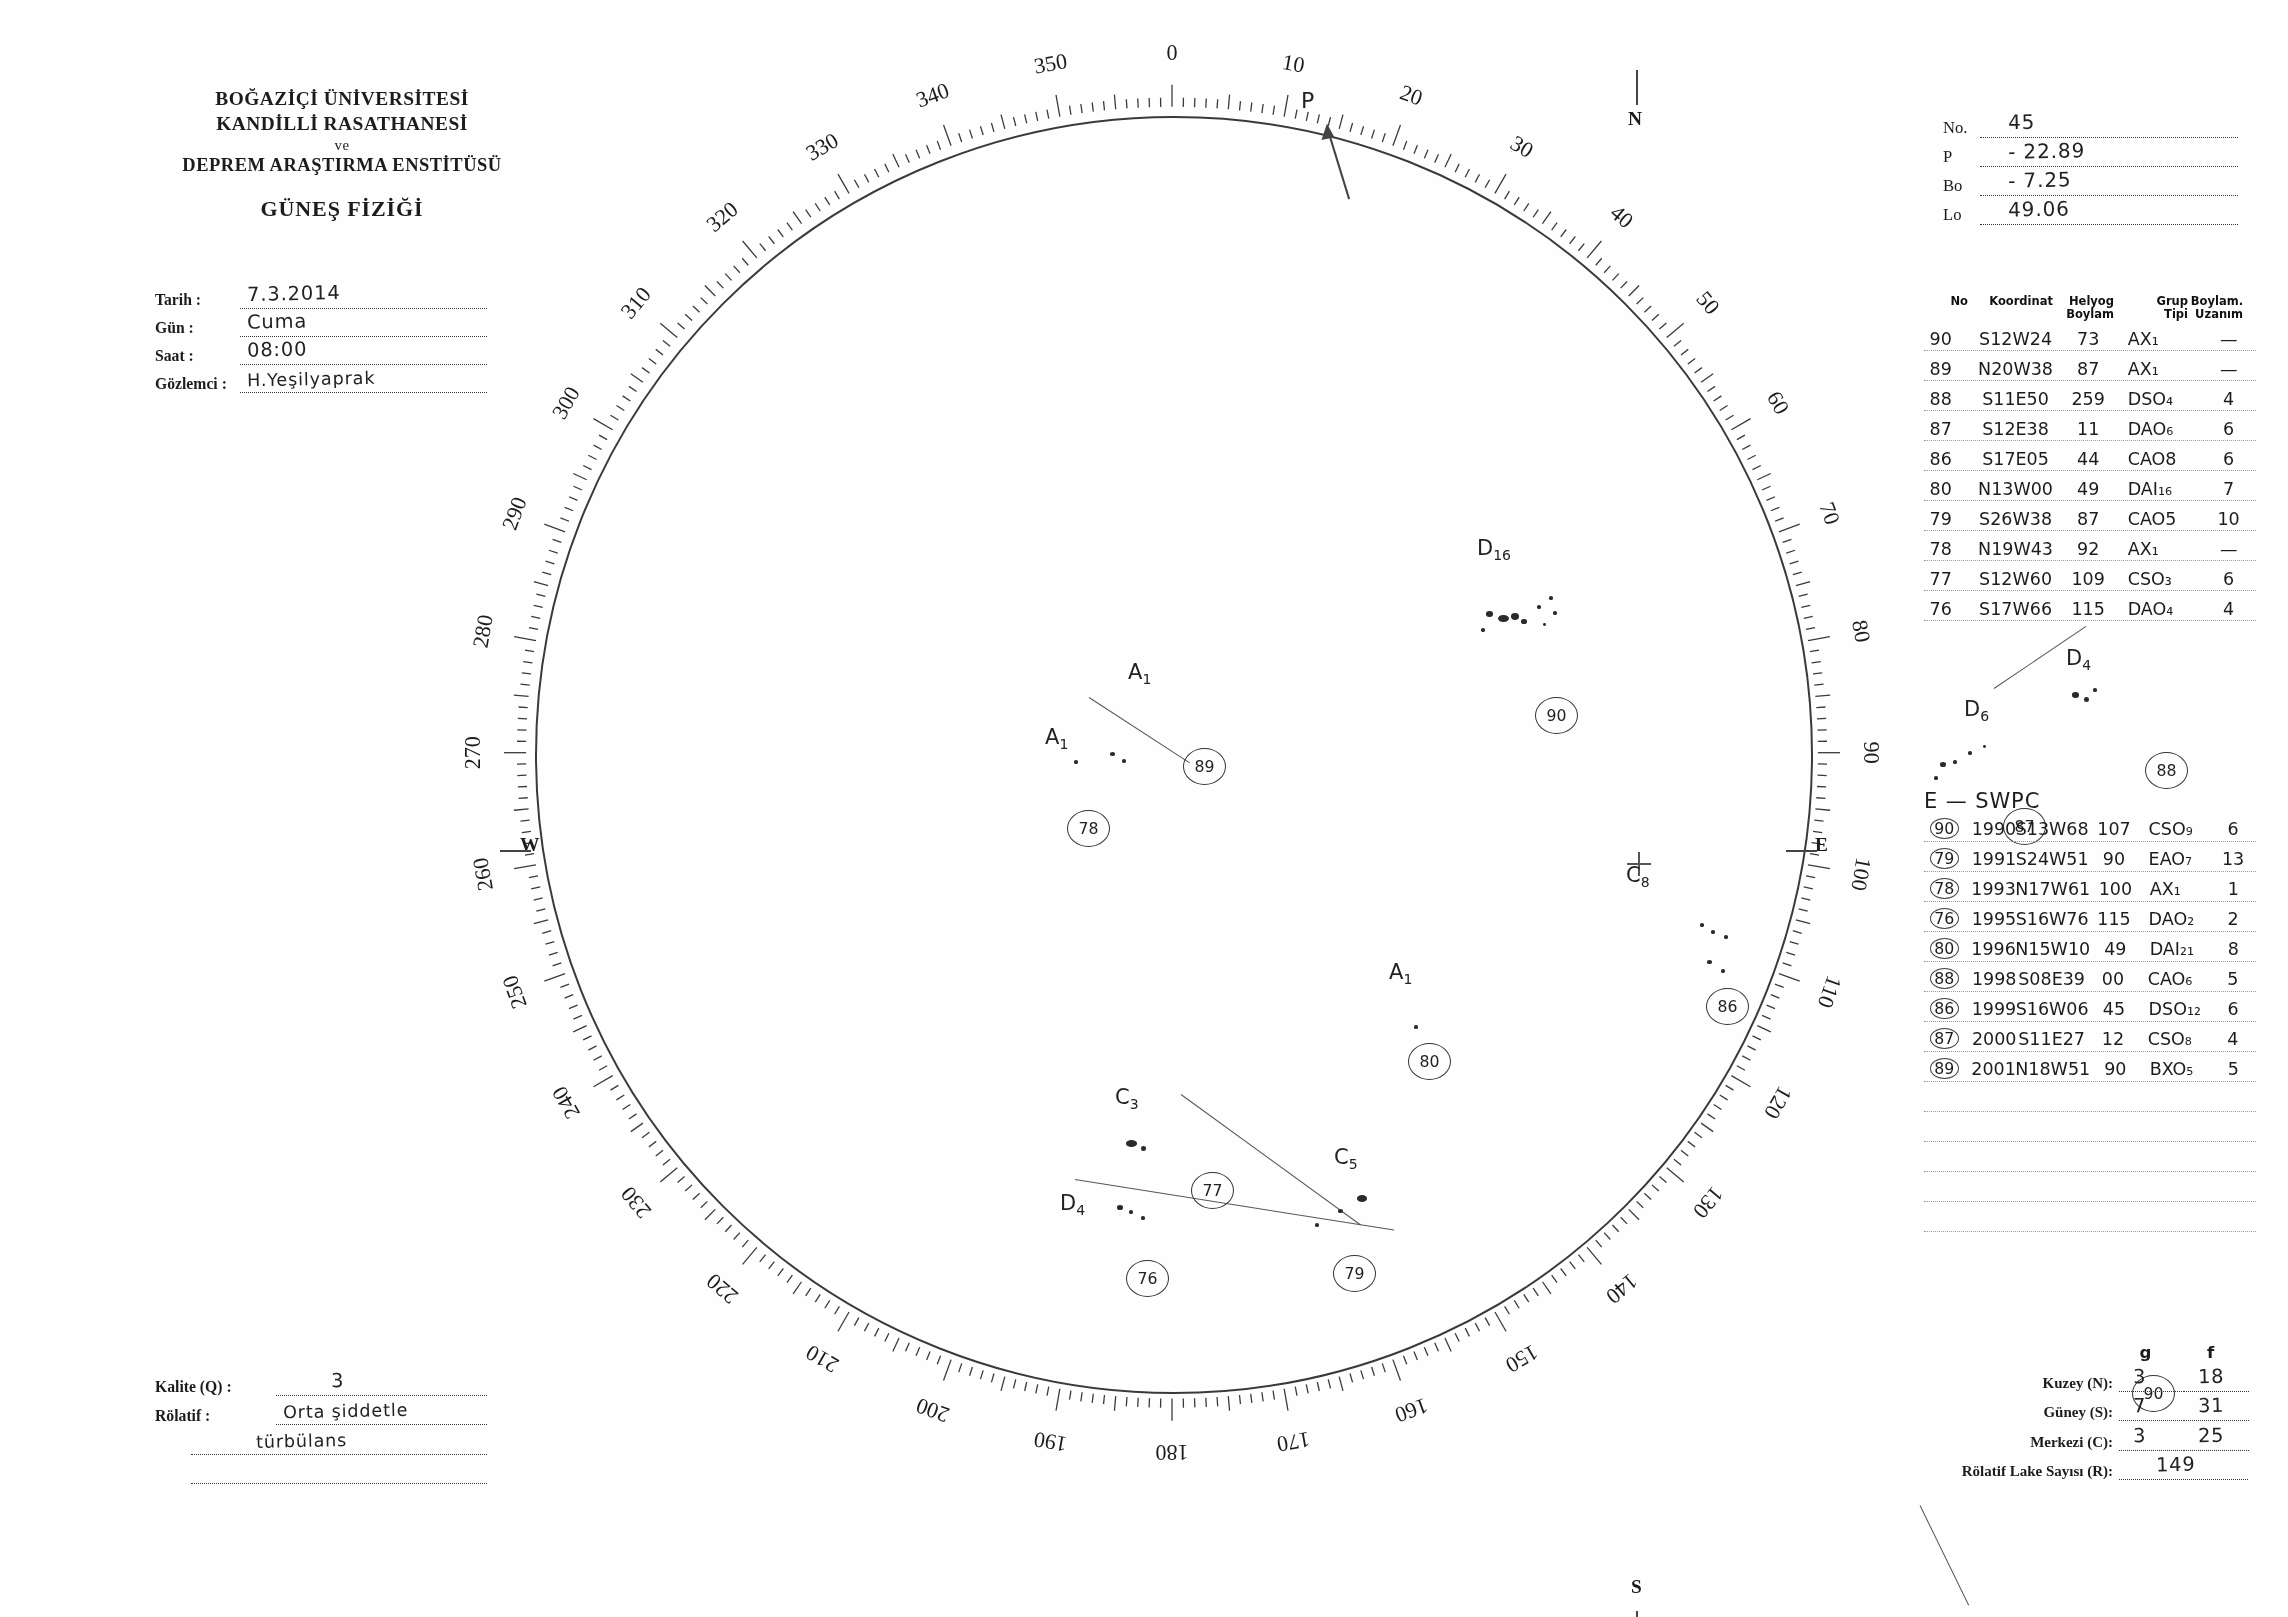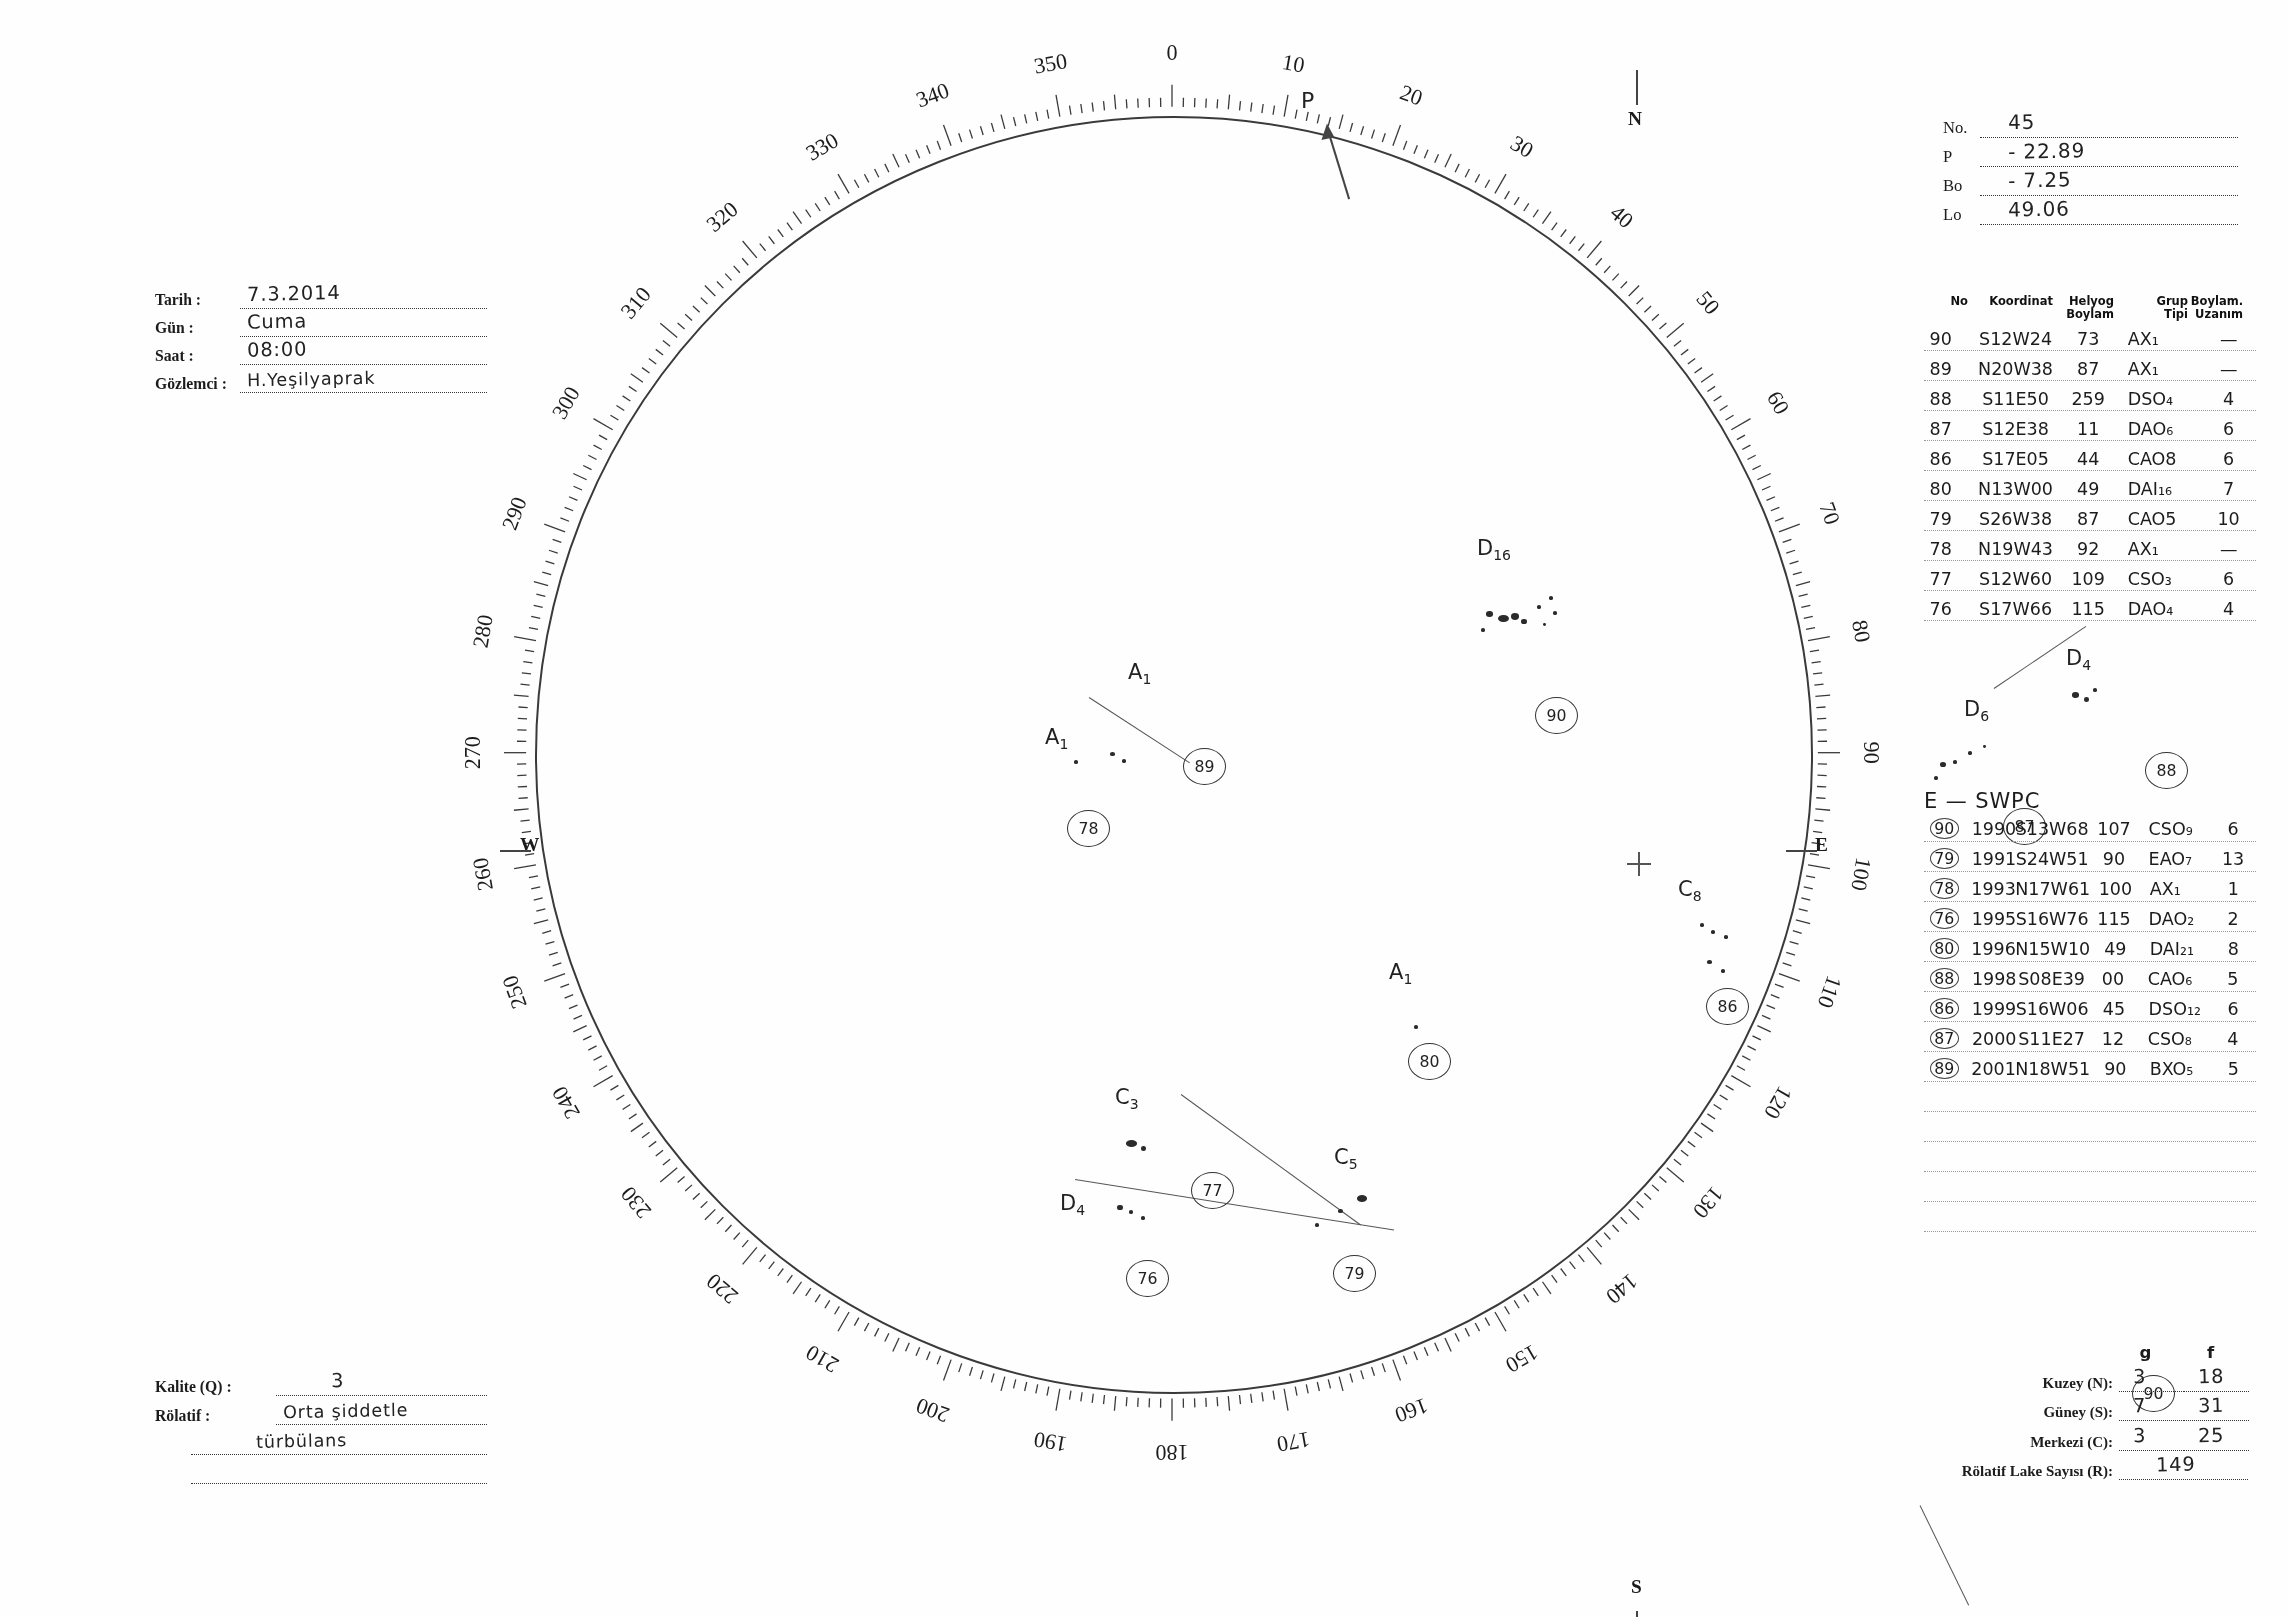--- a/index.html
+++ b/index.html
@@ -106,20 +106,27 @@
   .summary .sval{width:65px;border-bottom:1.3px dotted #333;position:relative;height:25px;}
   .summary .sval .hand{left:14.8px;font-size:19.4px;}
   .summary .srow.wide .slab{width:166px;}
   .summary .srow.wide .sval{width:129px;}
 </style>
 </head>
 <body>
 
 <div class="page">
 
+  <div class="inst">
+    <div class="l1">BOĞAZİÇİ ÜNİVERSİTESİ</div>
+    <div class="l2">KANDİLLİ RASATHANESİ</div>
+    <div class="ve">ve</div>
+    <div class="l3">DEPREM ARAŞTIRMA ENSTİTÜSÜ</div>
+    <div class="dept">GÜNEŞ FİZİĞİ</div>
+  </div>
 
   <div class="form">
     <div class="frow">
       <div class="flabel">Tarih :</div>
       <div class="fline">
         <span class="hand">7.3.2014</span>
       </div>
     </div>
     <div class="frow">
       <div class="flabel">Gün :</div>
@@ -652,21 +659,21 @@
     <div>
       <div class="spot" style="left:858px;top:1158px;width:4.6px;height:3.7px;"></div>
       <div class="spot" style="left:877px;top:1144px;width:10px;height:6.5px;"></div>
       <div class="spot" style="left:835px;top:1172px;width:3.7px;height:3.7px;"></div>
     </div>
 
     <div class="glab" style="left:997px;top:485px;">D<sub>16</sub></div>
     <div class="glab" style="left:648px;top:609px;">A<sub>1</sub></div>
     <div class="glab" style="left:565px;top:674px;">A<sub>1</sub></div>
     <div class="glab" style="left:909px;top:909px;">A<sub>1</sub></div>
-    <div class="glab" style="left:1198px;top:812px;margin-top:14px;">C<sub>8</sub></div>
+    <div class="glab" style="left:1146px;top:812px;">C<sub>8</sub></div>
     <div class="glab" style="left:635px;top:1034px;">C<sub>3</sub></div>
     <div class="glab" style="left:854px;top:1094px;">C<sub>5</sub></div>
     <div class="glab" style="left:580px;top:1140px;">D<sub>4</sub></div>
     <div class="glab" style="left:1484px;top:646px;">D<sub>6</sub></div>
     <div class="glab" style="left:1586px;top:595px;">D<sub>4</sub></div>
 
     <div class="circ" style="left:1055px;top:646px;width:41px;height:35px;">90</div>
     <div class="circ" style="left:703px;top:697px;width:41px;height:35px;">89</div>
     <div class="circ" style="left:587px;top:759px;width:41px;height:35px;">78</div>
     <div class="circ" style="left:1665px;top:701px;width:41px;height:35px;">88</div>

